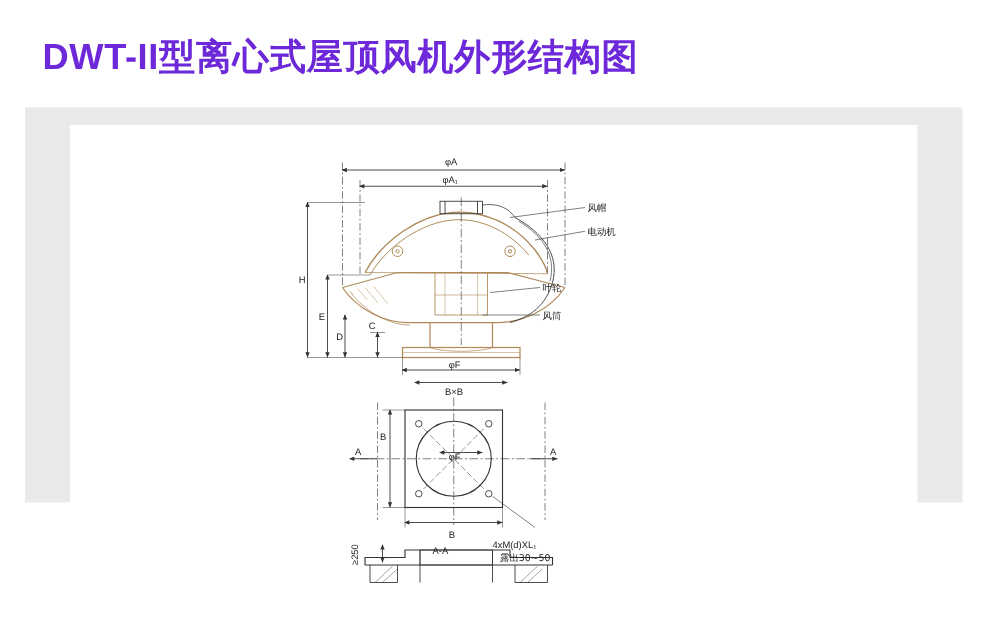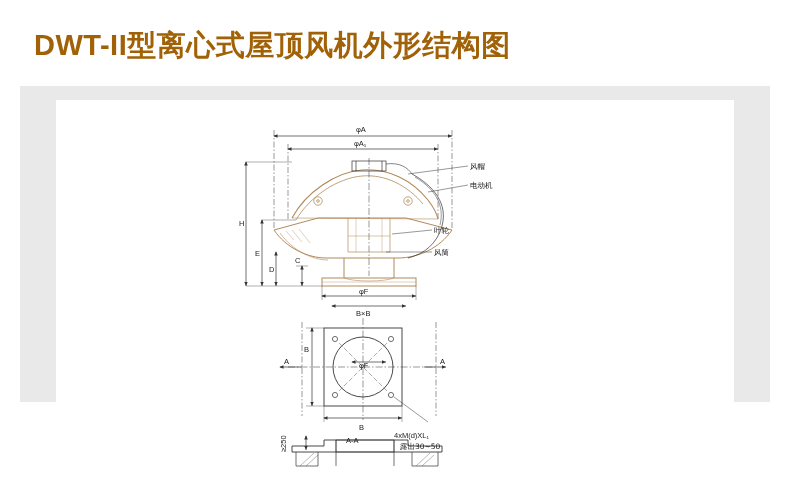--- a/index.html
+++ b/index.html
@@ -8,21 +8,21 @@
     background:#ffffff;
     font-family:"Liberation Sans", sans-serif;
     overflow:hidden;
     position:relative;
   }
   #title{
     position:absolute;
     left:34px; top:26px;
     font-size:29px;
     font-weight:bold;
-    color:#a16207;
+    color:#6d28d9;
     letter-spacing:0.5px;
     white-space:nowrap;
   }
   #frame{
     position:absolute;
     left:20px; top:86px;
     width:750px; height:316px;
     background:#e9e9e9;
     padding:0;
     box-sizing:border-box;

